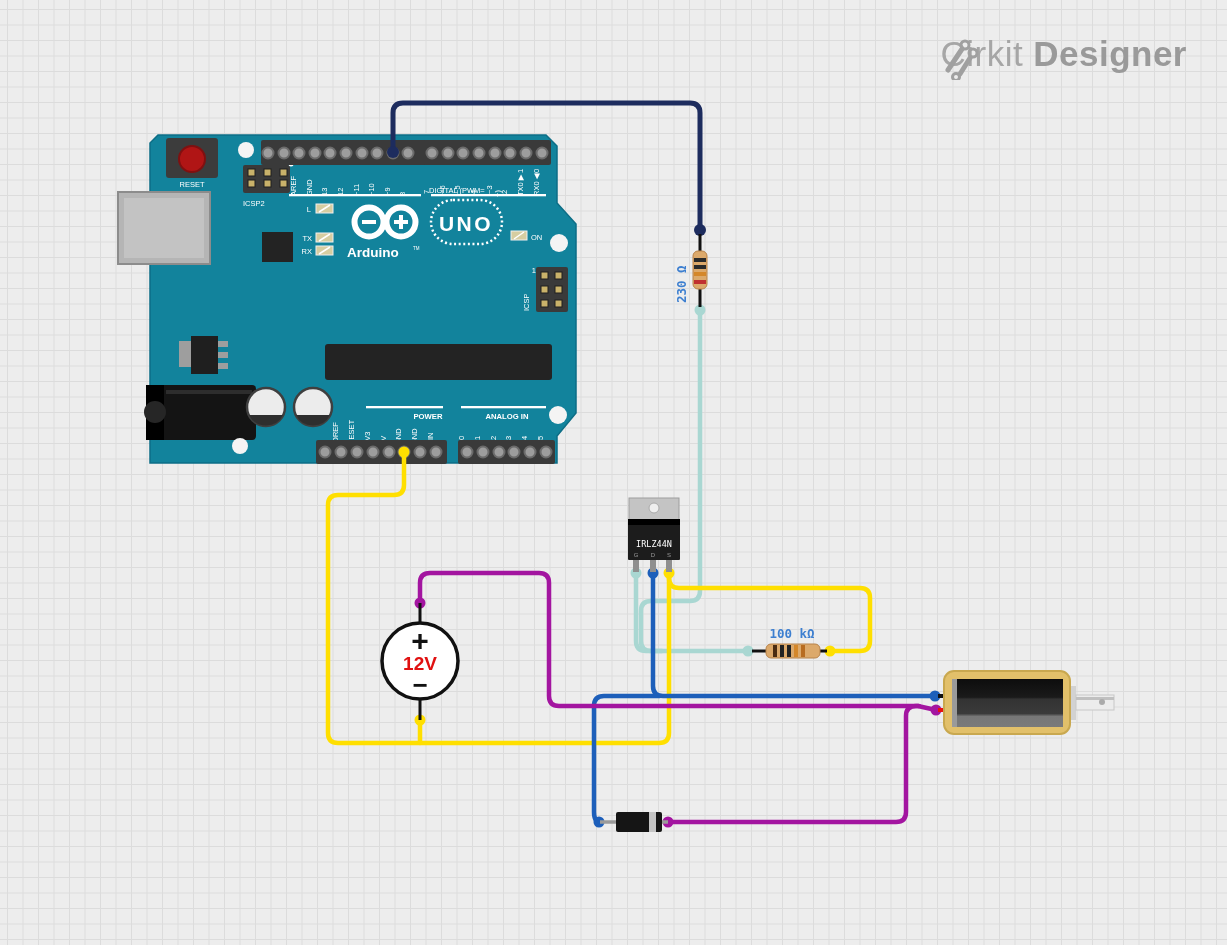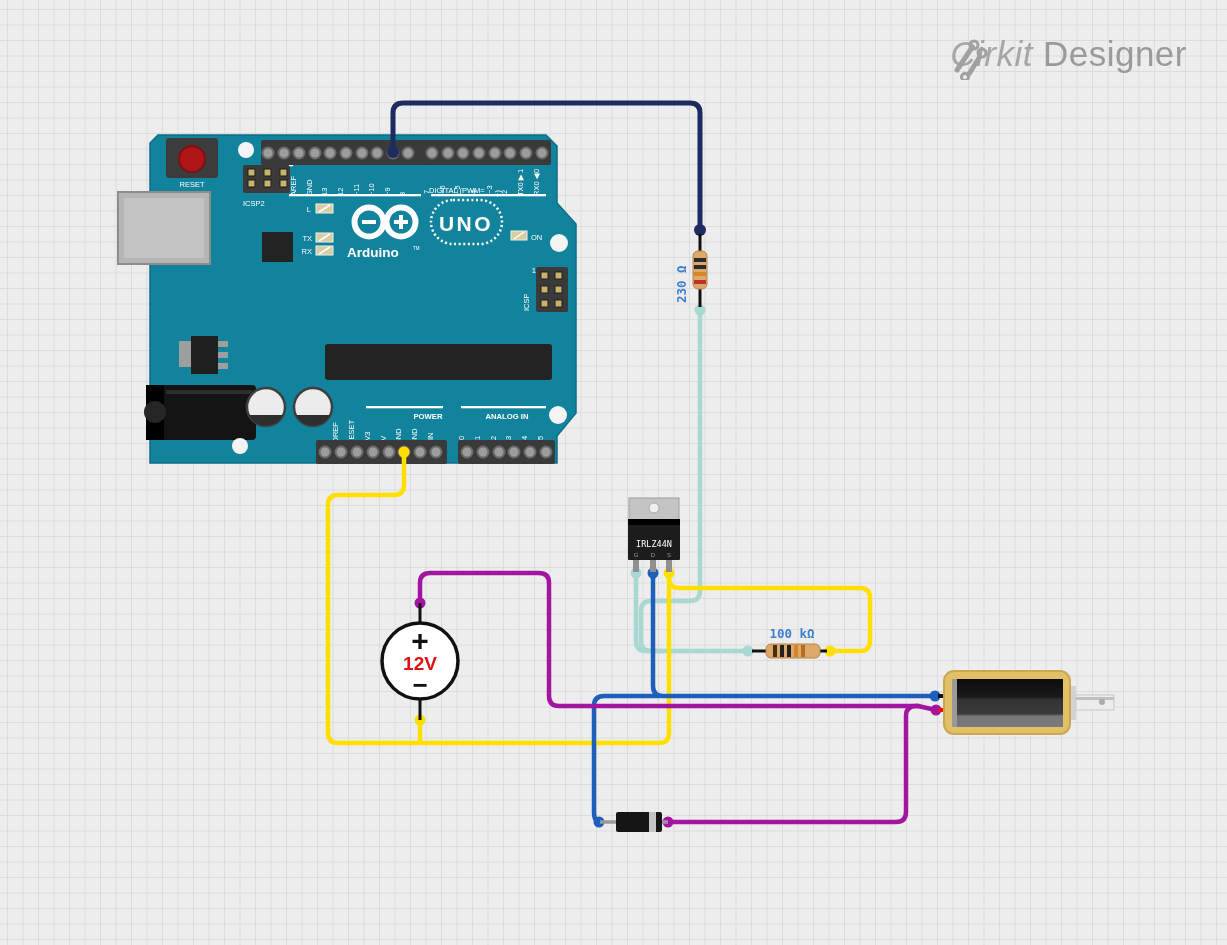--- a/index.html
+++ b/index.html
@@ -16,22 +16,22 @@
   svg text{font-family:"Liberation Sans",sans-serif;}
   .pl{font-size:7.5px;fill:#ffffff;}
   .silk{font-size:7.5px;fill:#ffffff;}
   .silkb{font-size:7.7px;fill:#ffffff;font-weight:700;}
   .mono{font-family:"DejaVu Sans Mono",monospace;}
   .vallab{font-size:12.5px;fill:#3d7fd0;font-weight:700;}
   .logo{
     position:absolute;top:36px;right:40px;display:flex;align-items:center;gap:10px;
     color:#a0a0a0;font-size:35px;line-height:1;user-select:none;
   }
-  .logo .lt{font-weight:400;letter-spacing:.5px;color:#a6a6a6;font-style:italic;}
-  .logo .bd{font-weight:400;letter-spacing:.5px;color:#9a9a9a;text-align:right;}
+  .logo .lt{font-weight:400;letter-spacing:.5px;color:#a6a6a6;}
+  .logo .bd{font-weight:700;letter-spacing:.5px;color:#9a9a9a;text-align:right;}
 </style>
 </head>
 <body>
 
 <div class="canvas">
 
 <svg width="1227" height="945" viewBox="0 0 1227 945">
 
   <g>
     <polygon points="158,135 546,135 557,146 557,203 576,224 576,413 557,436 557,463 150,463 150,143" fill="#12839c" stroke="#0d6e86" stroke-width="1.5"></polygon>

